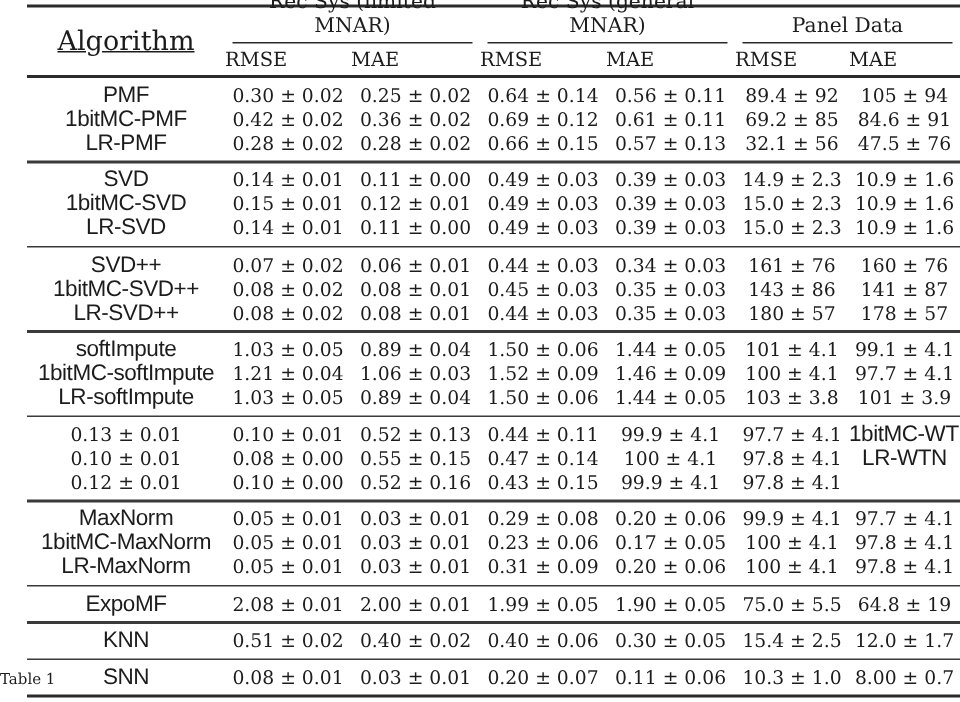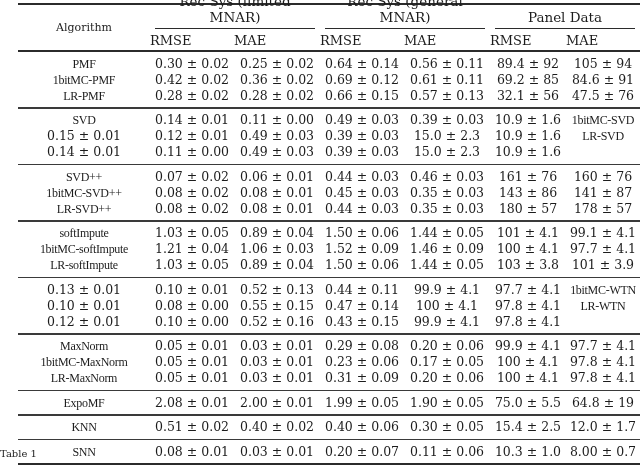--- a/index.html
+++ b/index.html
@@ -20,21 +20,21 @@
     display: grid;
     grid-template-columns: 132px 84px 86px 84px 86px 76px 74px;
   }
   .rule        { height: 2px;   background: #2b2b2b; }
   .rule.thin   { height: 1.5px; background: #3a3a3a; }
 
   
   .head-grid { grid-template-rows: 24px 21px; align-items: center; }
   .alg-head {
     grid-column: 1; grid-row: 1 / 3;
-    text-align: center; font-size: 11px;
+    text-align: center; font-size: 18px; text-decoration: underline;
   }
   .group-label {
     grid-row: 1;
     text-align: center; font-size: 13.5px;
     align-self: end;
     margin: 0 5px;
     padding-bottom: 3px;
     border-bottom: 1.2px solid #2b2b2b;  
   }
   .sub-label {
@@ -45,22 +45,22 @@
 
   
   .group { padding: 3.5px 0; }
   .group .cell {
     height: 16px; line-height: 16px;
     text-align: center;
     font-size: 12.5px;
     white-space: nowrap;
   }
   .group .alg {
-    font-family: Liberation Serif, serif;
-    font-size: 12px;
+    font-family: Liberation Sans, sans-serif;
+    font-size: 15px;
     letter-spacing: -0.3px;
   }
 
   
   .caption-clip {
     position: absolute;
     left: 0; top: 448px;
     height: 9px; width: 120px;
     overflow: hidden;
     font-size: 10px;
@@ -114,20 +114,21 @@
         <div class="cell val">32.1 ± 56</div>
         <div class="cell val">47.5 ± 76</div>
       </div>
       <div class="rule thin"></div>
       <div class="grid group">
         <div class="cell alg">SVD</div>
         <div class="cell val">0.14 ± 0.01</div>
         <div class="cell val">0.11 ± 0.00</div>
         <div class="cell val">0.49 ± 0.03</div>
         <div class="cell val">0.39 ± 0.03</div>
+        <div class="cell val">14.9 ± 2.3</div>
         <div class="cell val">10.9 ± 1.6</div>
         <div class="cell alg">1bitMC-SVD</div>
         <div class="cell val">0.15 ± 0.01</div>
         <div class="cell val">0.12 ± 0.01</div>
         <div class="cell val">0.49 ± 0.03</div>
         <div class="cell val">0.39 ± 0.03</div>
         <div class="cell val">15.0 ± 2.3</div>
         <div class="cell val">10.9 ± 1.6</div>
         <div class="cell alg">LR-SVD</div>
         <div class="cell val">0.14 ± 0.01</div>
@@ -136,21 +137,21 @@
         <div class="cell val">0.39 ± 0.03</div>
         <div class="cell val">15.0 ± 2.3</div>
         <div class="cell val">10.9 ± 1.6</div>
       </div>
       <div class="rule thin"></div>
       <div class="grid group">
         <div class="cell alg">SVD++</div>
         <div class="cell val">0.07 ± 0.02</div>
         <div class="cell val">0.06 ± 0.01</div>
         <div class="cell val">0.44 ± 0.03</div>
-        <div class="cell val">0.46 ± 0.03</div>
+        <div class="cell val">0.34 ± 0.03</div>
         <div class="cell val">161 ± 76</div>
         <div class="cell val">160 ± 76</div>
         <div class="cell alg">1bitMC-SVD++</div>
         <div class="cell val">0.08 ± 0.02</div>
         <div class="cell val">0.08 ± 0.01</div>
         <div class="cell val">0.45 ± 0.03</div>
         <div class="cell val">0.35 ± 0.03</div>
         <div class="cell val">143 ± 86</div>
         <div class="cell val">141 ± 87</div>
         <div class="cell alg">LR-SVD++</div>

